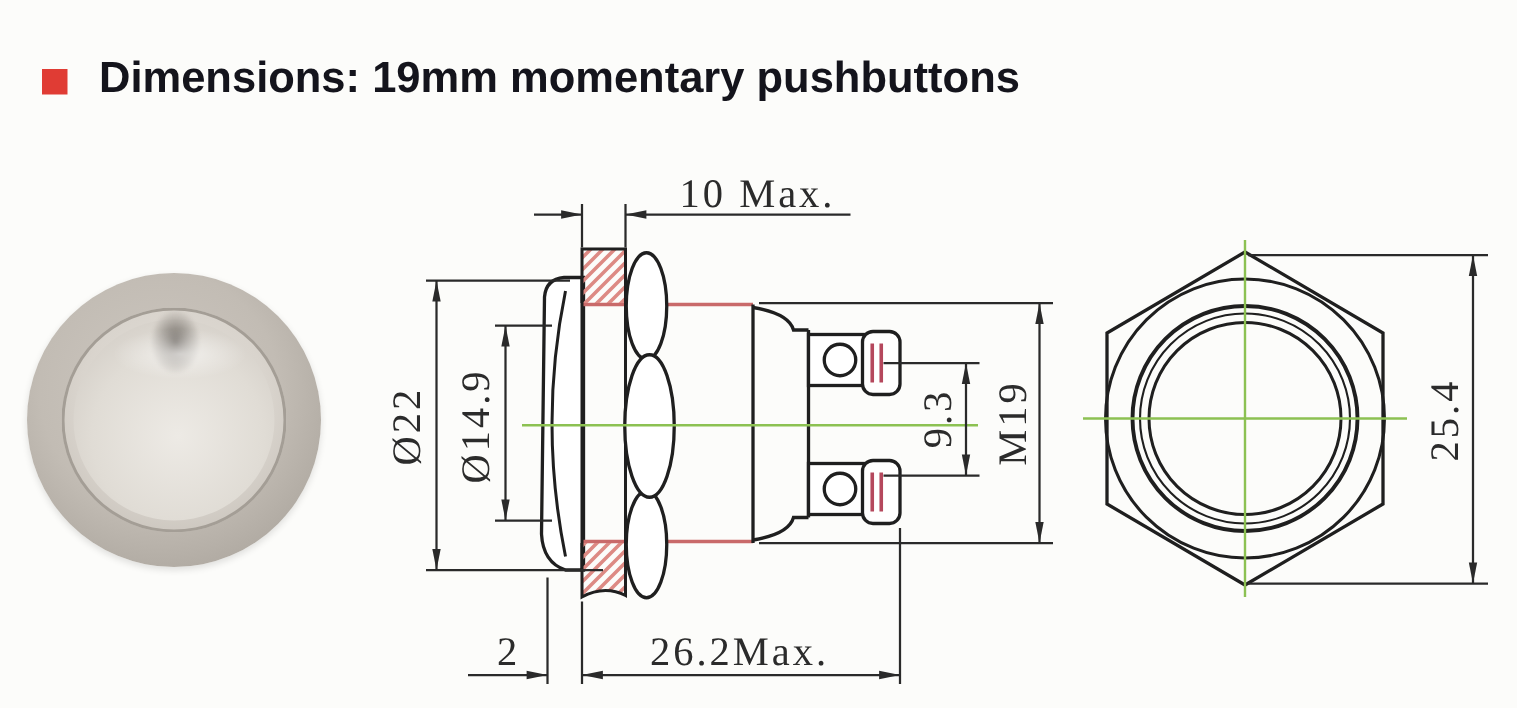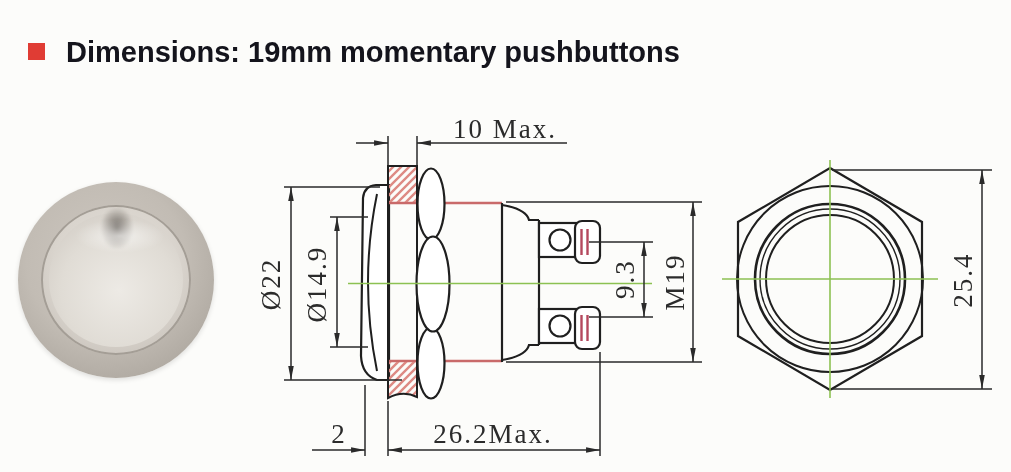--- a/index.html
+++ b/index.html
@@ -1,18 +1,18 @@
 <!DOCTYPE html>
 <html><head>
 <meta charset="utf-8">
 <style>
   html,body{margin:0;padding:0}
   body{width:1011px;height:472px;position:relative;overflow:hidden;background:#fcfcfa;
        font-family:"Liberation Sans",sans-serif}
-  .title-row{position:absolute;left:28px;top:38px;display:flex;align-items:flex-start;gap:21px}
+  .title-row{position:absolute;left:28px;top:38px;display:flex;align-items:center;gap:21px}
   .bullet{width:17px;height:17px;background:#e03c34;margin-top:5px;flex:0 0 auto}
   .page-title{font-weight:bold;font-size:29px;line-height:28px;color:#14141c;margin:0;
        font-family:"Liberation Sans",sans-serif;letter-spacing:0}
   
   .photo{position:absolute;left:18px;top:182px;width:198px;height:198px}
   .p-outer{position:absolute;left:0;top:0;width:196px;height:196px;border-radius:50%;
        background:radial-gradient(circle at 45% 40%,#cdc7c0 0%,#c2bcb4 50%,#a9a39b 88%,#b6b0a8 100%);
        box-shadow:0 2px 5px rgba(0,0,0,.12)}
   .p-ring{position:absolute;left:23px;top:23px;width:150px;height:150px;border-radius:50%;
        background:radial-gradient(circle at 50% 42%,#e4e0da 0%,#d9d4cd 55%,#bfb9b1 100%);

